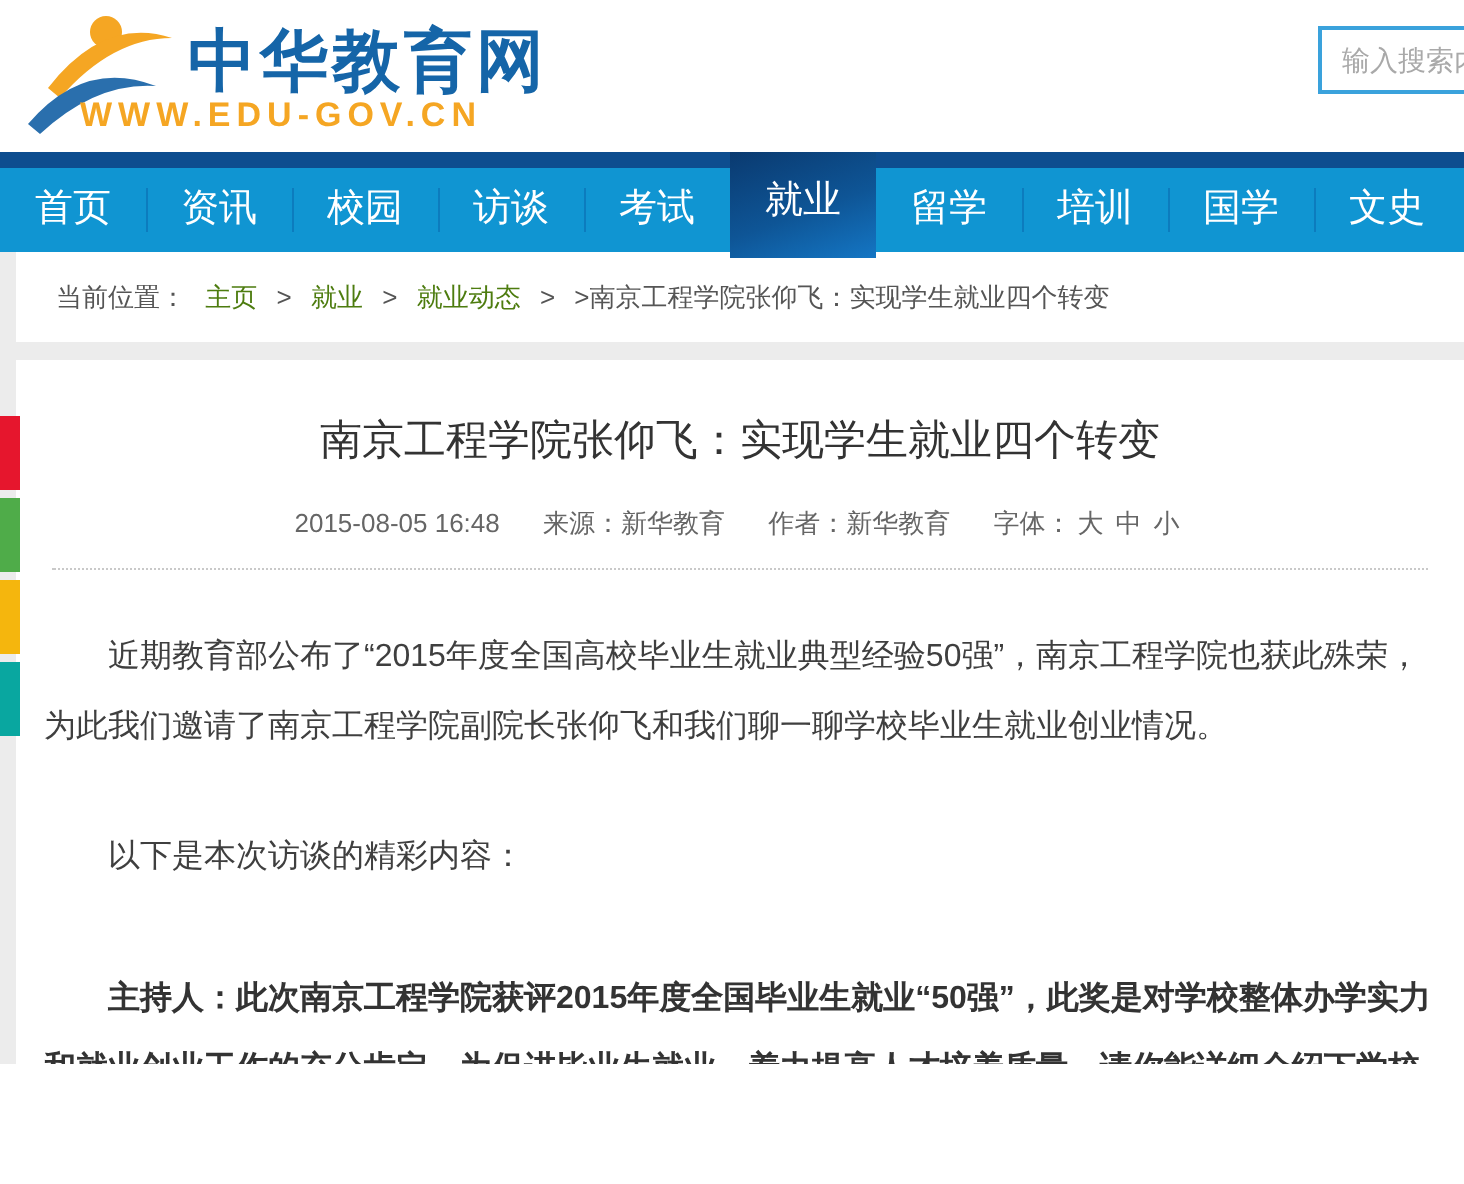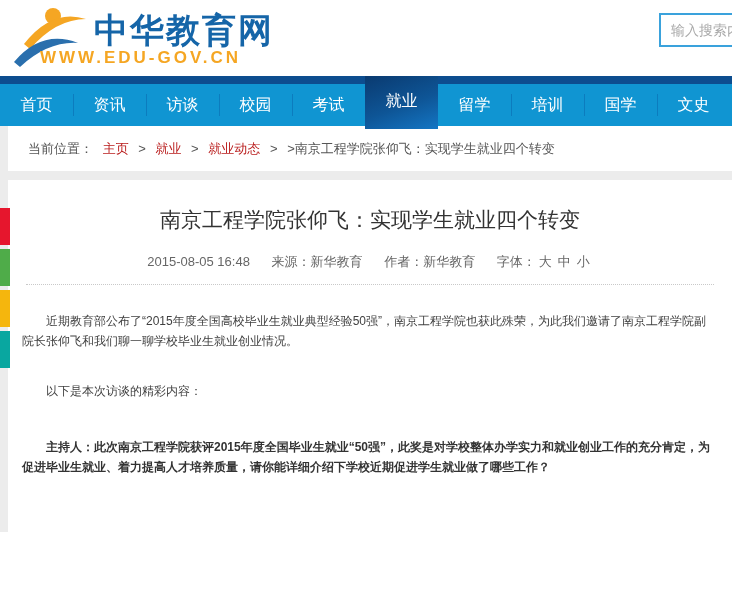--- a/index.html
+++ b/index.html
@@ -13,41 +13,41 @@
   .logo-title{position:absolute;left:84px;top:6px;font-size:34px;font-weight:bold;color:#1565a8;letter-spacing:2px;}
   .logo-sub{position:absolute;left:30px;top:46px;font-size:17px;font-weight:bold;color:#f5a623;letter-spacing:3px;}
   .search-box{position:absolute;left:659px;top:13px;width:140px;height:34px;}
   .search-box input{width:130px;height:30px;border:2px solid #3aa2dc;padding:0 10px;font-size:14px;color:#333;outline:none;font-family:inherit;}
   .search-box input::placeholder{color:#a9a9a9;}
 
   
   .nav{position:absolute;left:0;top:76px;width:732px;height:50px;background:#1095d2;}
   .nav-strip{position:absolute;left:0;top:0;width:732px;height:8px;background:#0d4d8f;}
   .nav-items{position:absolute;left:0;top:8px;width:732px;height:42px;display:flex;}
-  .nav-item{width:73px;height:42px;line-height:42px;text-align:center;color:#fff;font-size:16px;cursor:pointer;position:relative;}
+  .nav-item{width:73px;height:42px;line-height:42px;text-align:center;color:#fff;font-size:19px;cursor:pointer;position:relative;}
   .nav-item + .nav-item::before{content:"";position:absolute;left:0;top:10px;width:1px;height:22px;background:#0c7cbe;}
   .nav-item.active{margin-top:-8px;height:53px;line-height:50px;background:linear-gradient(160deg,#0a3a70 0%,#0e5596 55%,#1476c4 100%);z-index:3;}
   .nav-item.active::before, .nav-item.active + .nav-item::before{display:none;}
 
   
   .crumb-bar{position:absolute;left:8px;top:126px;width:724px;height:45px;background:#fff;}
   .crumb{position:absolute;left:20px;top:0;height:45px;line-height:45px;font-size:13px;color:#555;white-space:nowrap;}
   .crumb span{margin-right:6px;}
   .crumb .tight{margin-right:0;}
-  .crumb a{color:#b91c1c;text-decoration:none;cursor:pointer;}
+  .crumb a{color:#4d7c0f;text-decoration:none;cursor:pointer;}
 
   
   .card{position:absolute;left:8px;top:180px;width:724px;height:412px;background:#fff;}
   .art-title{margin:26px 10px 0;text-align:center;font-size:21px;font-weight:400;color:#333;}
   .art-meta{margin-top:19px;text-align:center;font-size:13px;color:#666;}
   .art-meta .seg{margin:0 9px;}
   .art-meta a{color:#666;text-decoration:none;cursor:pointer;margin:0 3px;}
   .dotline{margin:12px 18px 0;border-bottom:1px dotted #c9c9c9;height:1px;}
   .body-text{margin:0 14px;}
-  .body-text p{margin:26px 0 28px;font-size:12px;line-height:20px;color:#3f3f3f;text-indent:2em;}
+  .body-text p{margin:26px 0 28px;font-size:16px;line-height:35px;color:#3f3f3f;text-indent:2em;}
   .body-text p.gap{margin-top:30px;}
   .body-text p.bold{font-weight:bold;color:#333;margin-top:36px;}
 
   
   .share-rail{position:absolute;left:0;top:208px;z-index:5;}
   .share-btn{width:10px;height:37px;margin-bottom:4px;cursor:pointer;}
 </style>
 </head>
 <body>
 
@@ -68,22 +68,22 @@
     <div class="search-box">
       <input type="text" placeholder="输入搜索内容" style="">
     </div>
   </div>
 
   <div class="nav">
     <div class="nav-strip"></div>
     <div class="nav-items">
       <div class="nav-item">首页</div>
       <div class="nav-item">资讯</div>
+      <div class="nav-item">校园</div>
       <div class="nav-item">访谈</div>
-      <div class="nav-item">校园</div>
       <div class="nav-item">考试</div>
       <div class="nav-item active">就业</div>
       <div class="nav-item">留学</div>
       <div class="nav-item">培训</div>
       <div class="nav-item">国学</div>
       <div class="nav-item">文史</div>
     </div>
   </div>
 
   <div class="crumb-bar">

